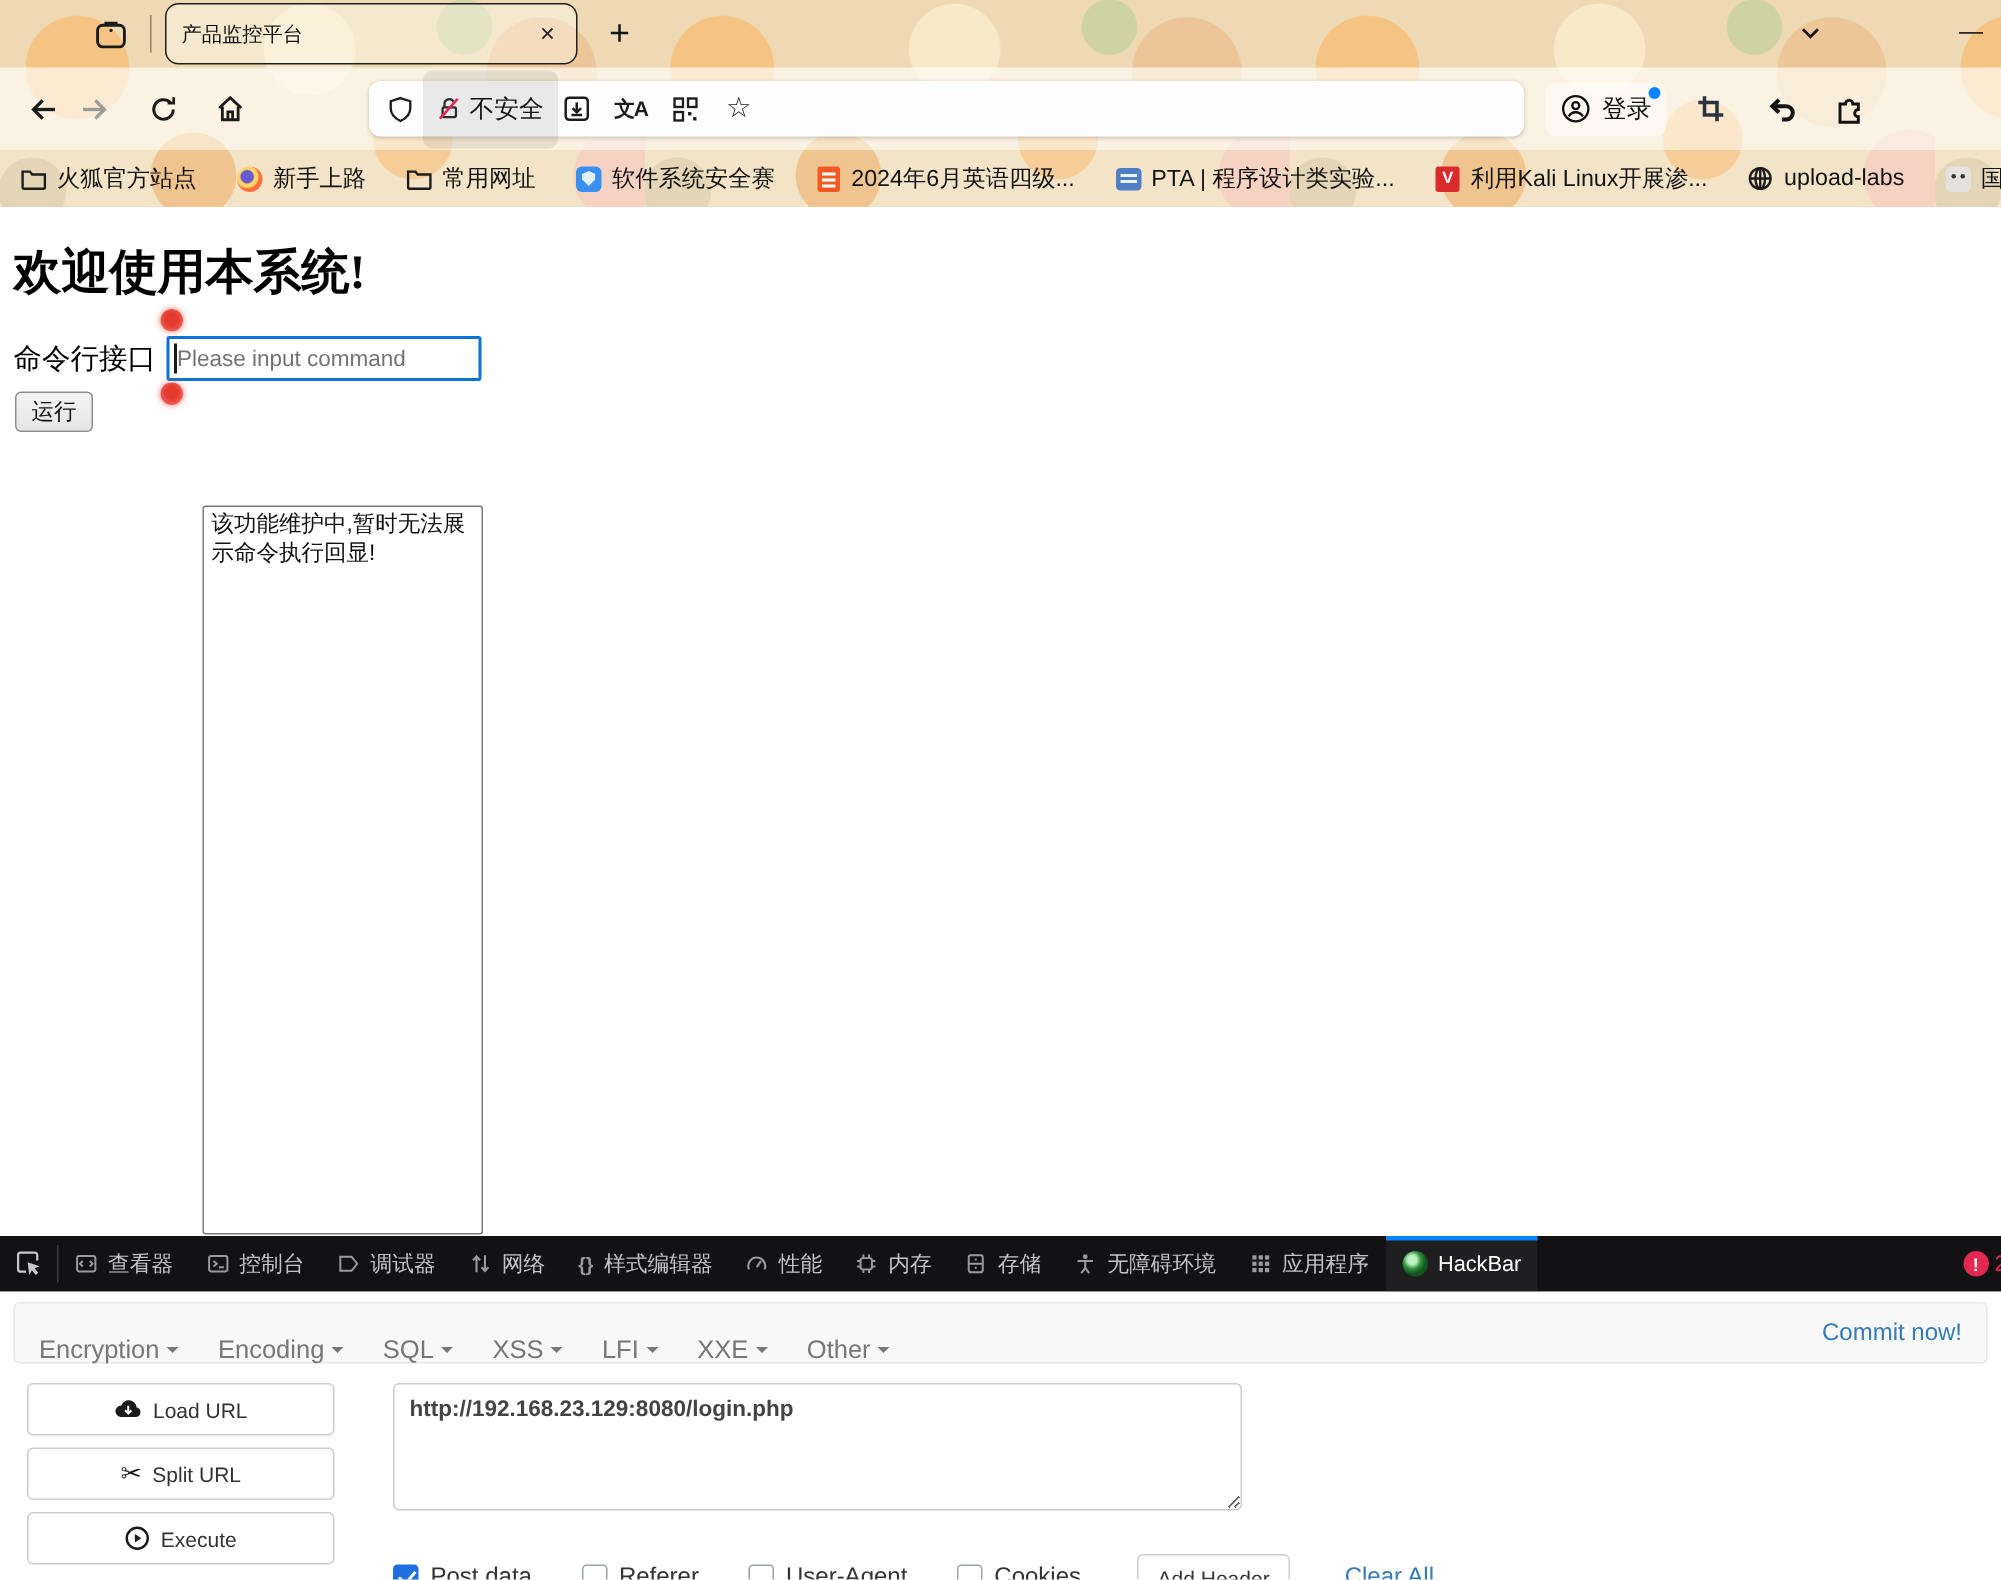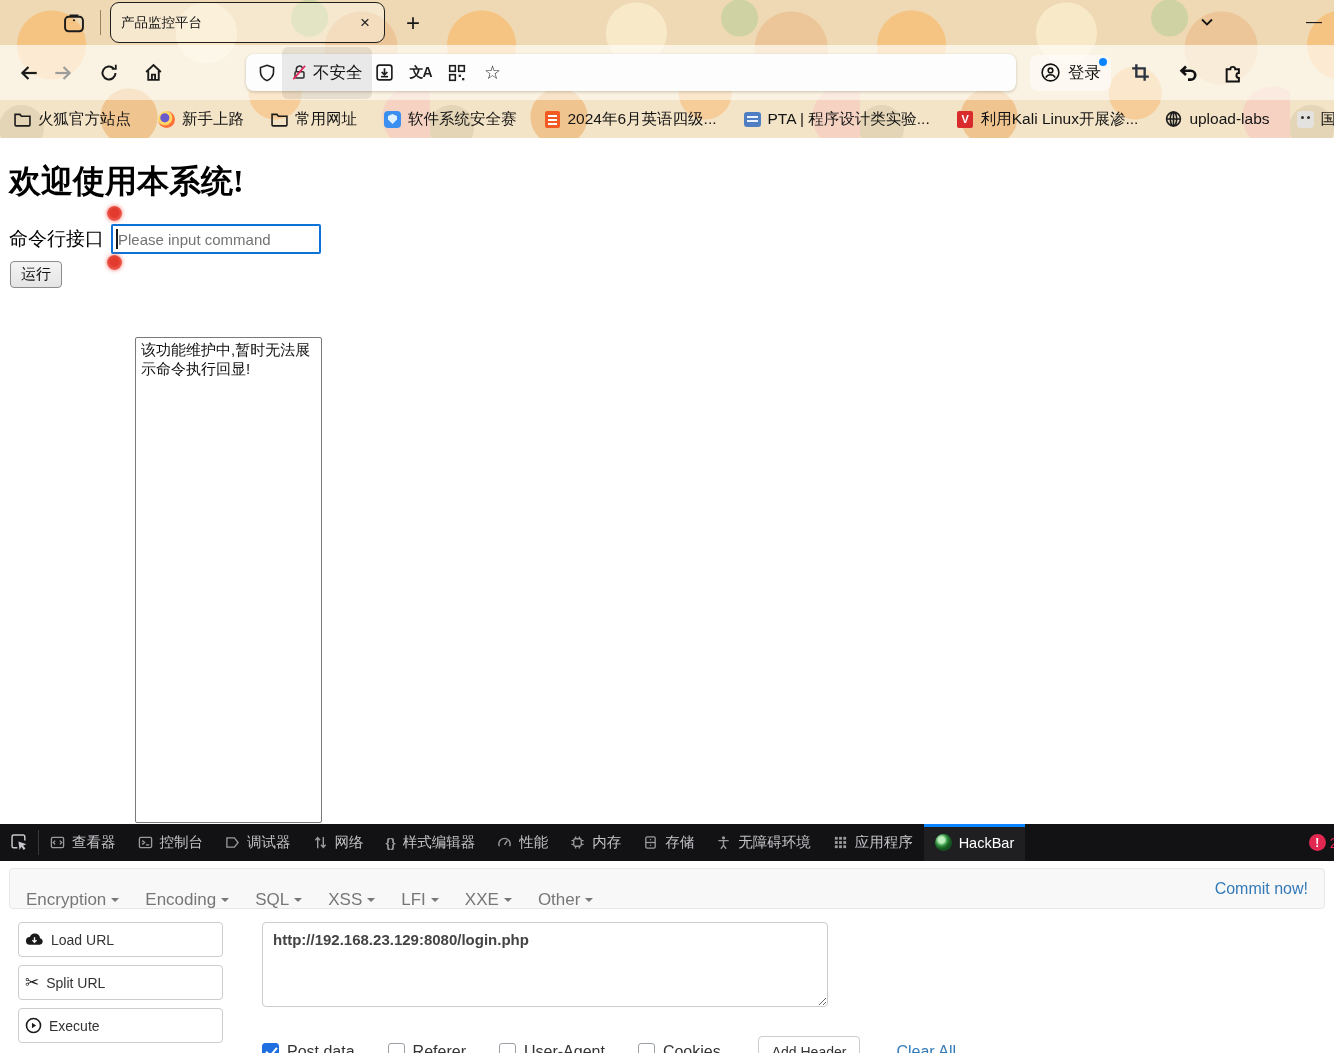--- a/index.html
+++ b/index.html
@@ -102,21 +102,21 @@
   .err-count{color:#e22850;font-size:15px;margin-right:-4px;}
 
   
   .hackbar{left:0;top:861px;width:1334px;height:192px;background:#fff;}
   .hb-nav{position:absolute;left:9px;right:9px;top:7px;height:41px;background:#f8f8f8;border:1px solid #e7e7e7;border-radius:4px;display:flex;align-items:center;box-sizing:border-box;}
   .hb-menu{font-size:17px;color:#777;padding:0 13px;display:flex;align-items:center;gap:5px;margin-top:23px;}
   .hb-menu:first-child{padding-left:16px;}
   .caret{width:0;height:0;border-left:4px solid transparent;border-right:4px solid transparent;border-top:4px solid #777;}
   .hb-commit{margin-left:auto;margin-right:16px;color:#337ab7;font-size:16px;text-decoration:none;}
   .hb-btncol{position:absolute;left:18px;top:61px;width:205px;display:flex;flex-direction:column;gap:8px;}
-  .hb-btn{height:35px;background:#fff;border:1px solid #ccc;border-radius:4px;font-size:14px;color:#333;display:flex;align-items:center;gap:7px;}
+  .hb-btn{height:35px;background:#fff;border:1px solid #ccc;border-radius:4px;font-size:14px;color:#333;display:flex;align-items:center;justify-content:center;gap:7px;}
   .hb-btn .bico{color:#1a1a1a;display:flex;align-items:center;}
   .scissors-glyph{font-size:17px;line-height:1;}
   .hb-url{position:absolute;left:262px;top:61px;width:566px;height:85px;box-sizing:border-box;border:1px solid #ccc;border-radius:4px;font-size:15px;color:#444;padding:8px 10px;font-family:"Liberation Sans",sans-serif;resize:vertical;font-weight:bold;}
   .hb-opts{position:absolute;left:262px;top:175px;display:flex;align-items:center;}
   .opt{display:flex;align-items:center;gap:8px;margin-right:33px;}
   .cb{width:17px;height:17px;border-radius:3px;border:1.5px solid #9aa0a6;box-sizing:border-box;background:#fff;}
   .cb.checked{background:#1f6fe0;border-color:#1f6fe0;position:relative;}
   .cb.checked::after{content:"";position:absolute;left:4.5px;top:1px;width:5px;height:9px;border:solid #fff;border-width:0 2px 2px 0;transform:rotate(40deg);}
   .opt-label{font-size:16px;color:#333;}
   .addheader{margin-left:4px;height:31px;padding:0 13px;background:#fff;border:1px solid #ccc;border-radius:4px;font-size:14px;color:#333;display:flex;align-items:center;}

